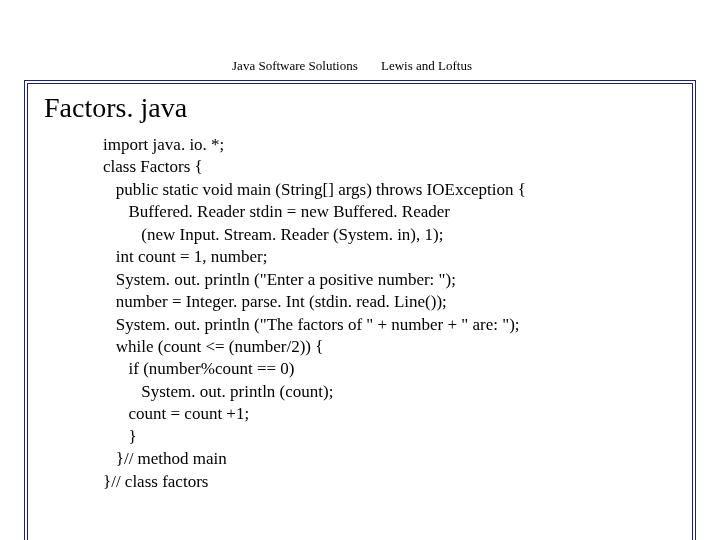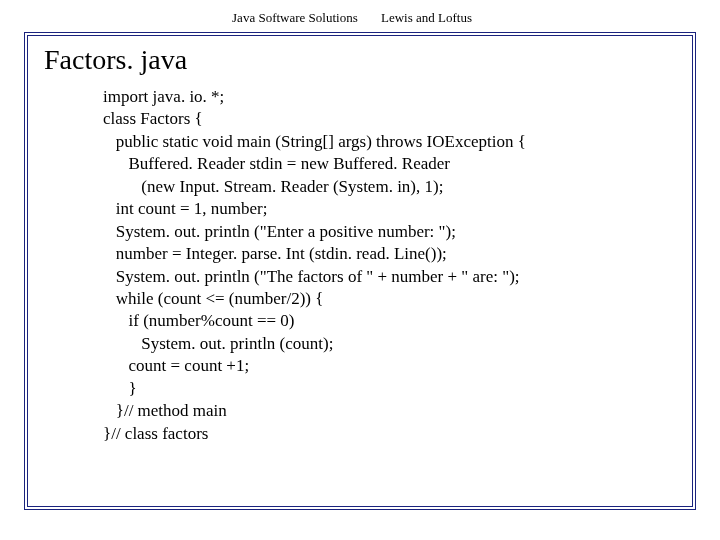--- a/index.html
+++ b/index.html
@@ -8,20 +8,21 @@
     width: 720px;
     height: 540px;
     background: #ffffff;
     font-family: "Times New Roman", Times, serif;
     color: #000;
   }
   .header {
     text-align: center;
     font-size: 13px;
     padding: 10px 16px 6px 0;
+    margin-top: 48px;
   }
   .header span {
     margin: 0 10px;
   }
   .outer-frame {
     margin: 0 24px;
     border: 4px double #1a237e;
     background: #fff;
     height: 478px;
     box-sizing: border-box;

